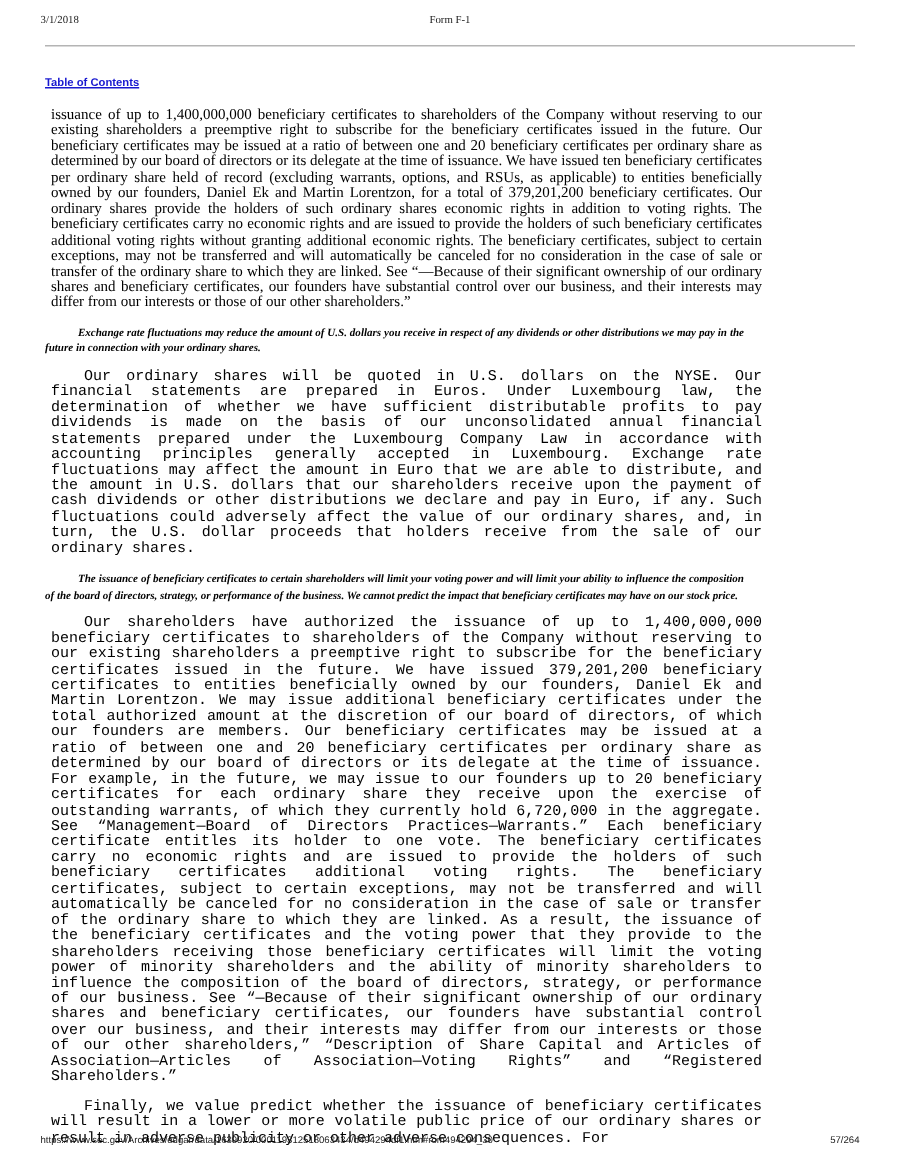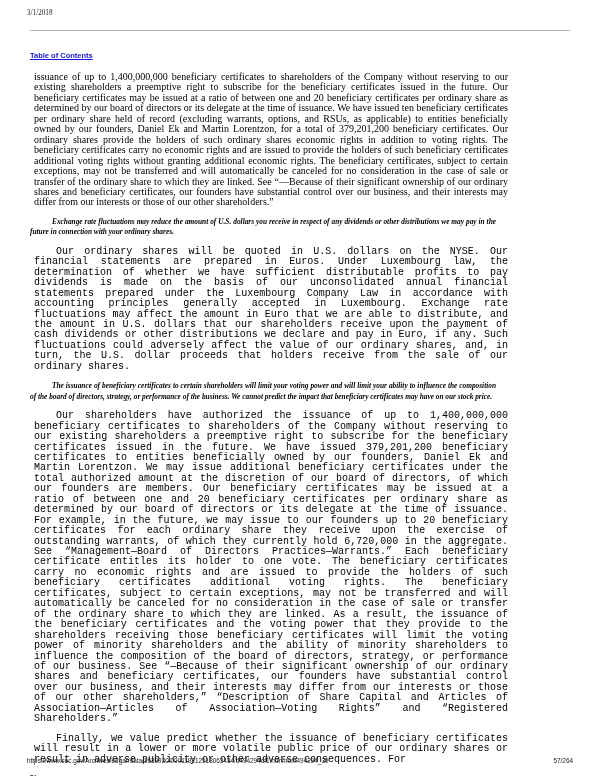--- a/index.html
+++ b/index.html
@@ -124,20 +124,21 @@
     right: 27px;
     top: 0;
     white-space: nowrap;
   }
 </style>
 </head>
 <body>
 
 <div class="print-header">
   <span class="ph-date">3/1/2018</span>
+  <span class="ph-title">Form F-1</span>
 </div>
 <div class="header-rule"></div>
 
 <div class="page">
   <div class="content">
 
     <div class="toc-link-wrap">
       <a class="toc-link" href="#" style="color: rgb(24, 24, 208);">Table of Contents</a>
     </div>
 

